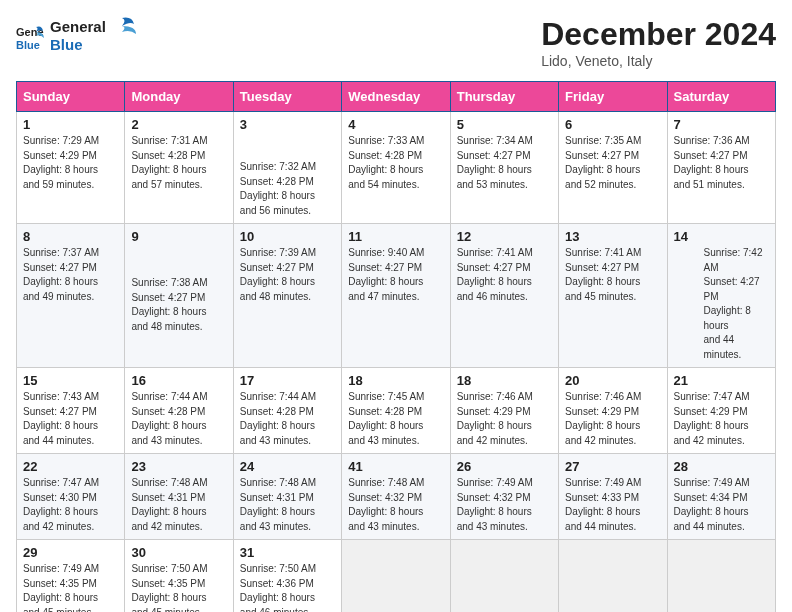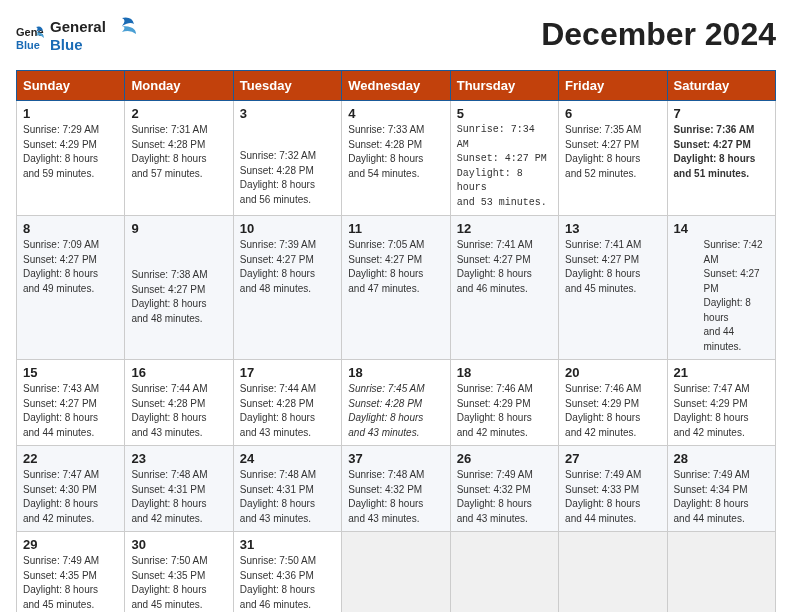--- a/index.html
+++ b/index.html
@@ -36,21 +36,21 @@
     .location {
       font-size: 14px;
       color: #555;
     }
     .calendar {
       width: 100%;
       border-collapse: collapse;
       font-size: 11px;
     }
     .calendar th {
-      background: #c2410c;
+      background: #ec4899;
       color: #fff;
       padding: 7px 6px;
       text-align: left;
       font-size: 13px;
       font-weight: bold;
       border: 1px solid #1a5a99;
     }
     .calendar td {
       border: 1px solid #ccc;
       padding: 5px 6px;
@@ -94,20 +94,21 @@
       <svg width="90" height="42" viewBox="0 0 90 42" xmlns="http://www.w3.org/2000/svg">
         <text y="16" x="0" font-size="15" font-weight="bold" fill="#222" font-family="Arial">General</text>
         <text y="34" x="0" font-size="15" font-weight="bold" fill="#1a6bb5" font-family="Arial">Blue</text>
         <path d="M72 2 Q82 0 84 8 Q80 5 72 10 Q77 4 72 2Z" fill="#1a6bb5"></path>
         <path d="M72 10 Q86 10 86 18 Q80 13 72 16 Q77 11 72 10Z" fill="#4a9fd4"></path>
       </svg>
     </div>
   </div>
   <div class="title-block">
     <div class="month-title">December 2024</div>
+    <div class="location">Lido, Veneto, Italy</div>
   </div>
 </div>
 
 <table class="calendar">
   <thead>
     <tr>
     <th>Sunday</th>
         <th>Monday</th>
         <th>Tuesday</th>
         <th>Wednesday</th>
@@ -141,65 +142,65 @@
         </td>
         <td>
           <span class="day-num">4</span>
           <div class="day-info" style="white-space: pre-line;">Sunrise: 7:33 AM
 Sunset: 4:28 PM
 Daylight: 8 hours
 and 54 minutes.</div>
         </td>
         <td>
           <span class="day-num">5</span>
-          <div class="day-info" style="white-space: pre-line; font-family: Liberation Mono, monospace;">Sunrise: 7:34 AM
+          <div class="day-info" style="white-space: pre-line;">Sunrise: 7:34 AM
 Sunset: 4:27 PM
 Daylight: 8 hours
 and 53 minutes.</div>
         </td>
         <td>
           <span class="day-num">6</span>
           <div class="day-info" style="white-space: pre-line;">Sunrise: 7:35 AM
 Sunset: 4:27 PM
 Daylight: 8 hours
 and 52 minutes.</div>
         </td>
         <td>
           <span class="day-num">7</span>
-          <div class="day-info" style="white-space: pre-line; font-weight: bold;">Sunrise: 7:36 AM
+          <div class="day-info" style="white-space: pre-line;">Sunrise: 7:36 AM
 Sunset: 4:27 PM
 Daylight: 8 hours
 and 51 minutes.</div>
         </td>
       </tr>
       <tr>
         <td>
           <span class="day-num">8</span>
-          <div class="day-info" style="white-space: pre-line;">Sunrise: 7:09 AM
+          <div class="day-info" style="white-space: pre-line;">Sunrise: 7:37 AM
 Sunset: 4:27 PM
 Daylight: 8 hours
 and 49 minutes.</div>
         </td>
         <td>
           <span class="day-num">9</span>
           <div class="day-info" style="white-space: pre-line; margin-top: 32px;">Sunrise: 7:38 AM
 Sunset: 4:27 PM
 Daylight: 8 hours
 and 48 minutes.</div>
         </td>
         <td>
           <span class="day-num">10</span>
           <div class="day-info" style="white-space: pre-line;">Sunrise: 7:39 AM
 Sunset: 4:27 PM
 Daylight: 8 hours
 and 48 minutes.</div>
         </td>
         <td>
           <span class="day-num">11</span>
-          <div class="day-info" style="white-space: pre-line;">Sunrise: 7:05 AM
+          <div class="day-info" style="white-space: pre-line;">Sunrise: 9:40 AM
 Sunset: 4:27 PM
 Daylight: 8 hours
 and 47 minutes.</div>
         </td>
         <td>
           <span class="day-num">12</span>
           <div class="day-info" style="white-space: pre-line;">Sunrise: 7:41 AM
 Sunset: 4:27 PM
 Daylight: 8 hours
 and 46 minutes.</div>
@@ -236,21 +237,21 @@
         </td>
         <td>
           <span class="day-num">17</span>
           <div class="day-info" style="white-space: pre-line;">Sunrise: 7:44 AM
 Sunset: 4:28 PM
 Daylight: 8 hours
 and 43 minutes.</div>
         </td>
         <td>
           <span class="day-num">18</span>
-          <div class="day-info" style="white-space: pre-line; font-style: italic;">Sunrise: 7:45 AM
+          <div class="day-info" style="white-space: pre-line;">Sunrise: 7:45 AM
 Sunset: 4:28 PM
 Daylight: 8 hours
 and 43 minutes.</div>
         </td>
         <td>
           <span class="day-num">18</span>
           <div class="day-info" style="white-space: pre-line;">Sunrise: 7:46 AM
 Sunset: 4:29 PM
 Daylight: 8 hours
 and 42 minutes.</div>
@@ -286,21 +287,21 @@
 and 42 minutes.</div>
         </td>
         <td>
           <span class="day-num">24</span>
           <div class="day-info" style="white-space: pre-line;">Sunrise: 7:48 AM
 Sunset: 4:31 PM
 Daylight: 8 hours
 and 43 minutes.</div>
         </td>
         <td>
-          <span class="day-num">37</span>
+          <span class="day-num">41</span>
           <div class="day-info" style="white-space: pre-line;">Sunrise: 7:48 AM
 Sunset: 4:32 PM
 Daylight: 8 hours
 and 43 minutes.</div>
         </td>
         <td>
           <span class="day-num">26</span>
           <div class="day-info" style="white-space: pre-line;">Sunrise: 7:49 AM
 Sunset: 4:32 PM
 Daylight: 8 hours

